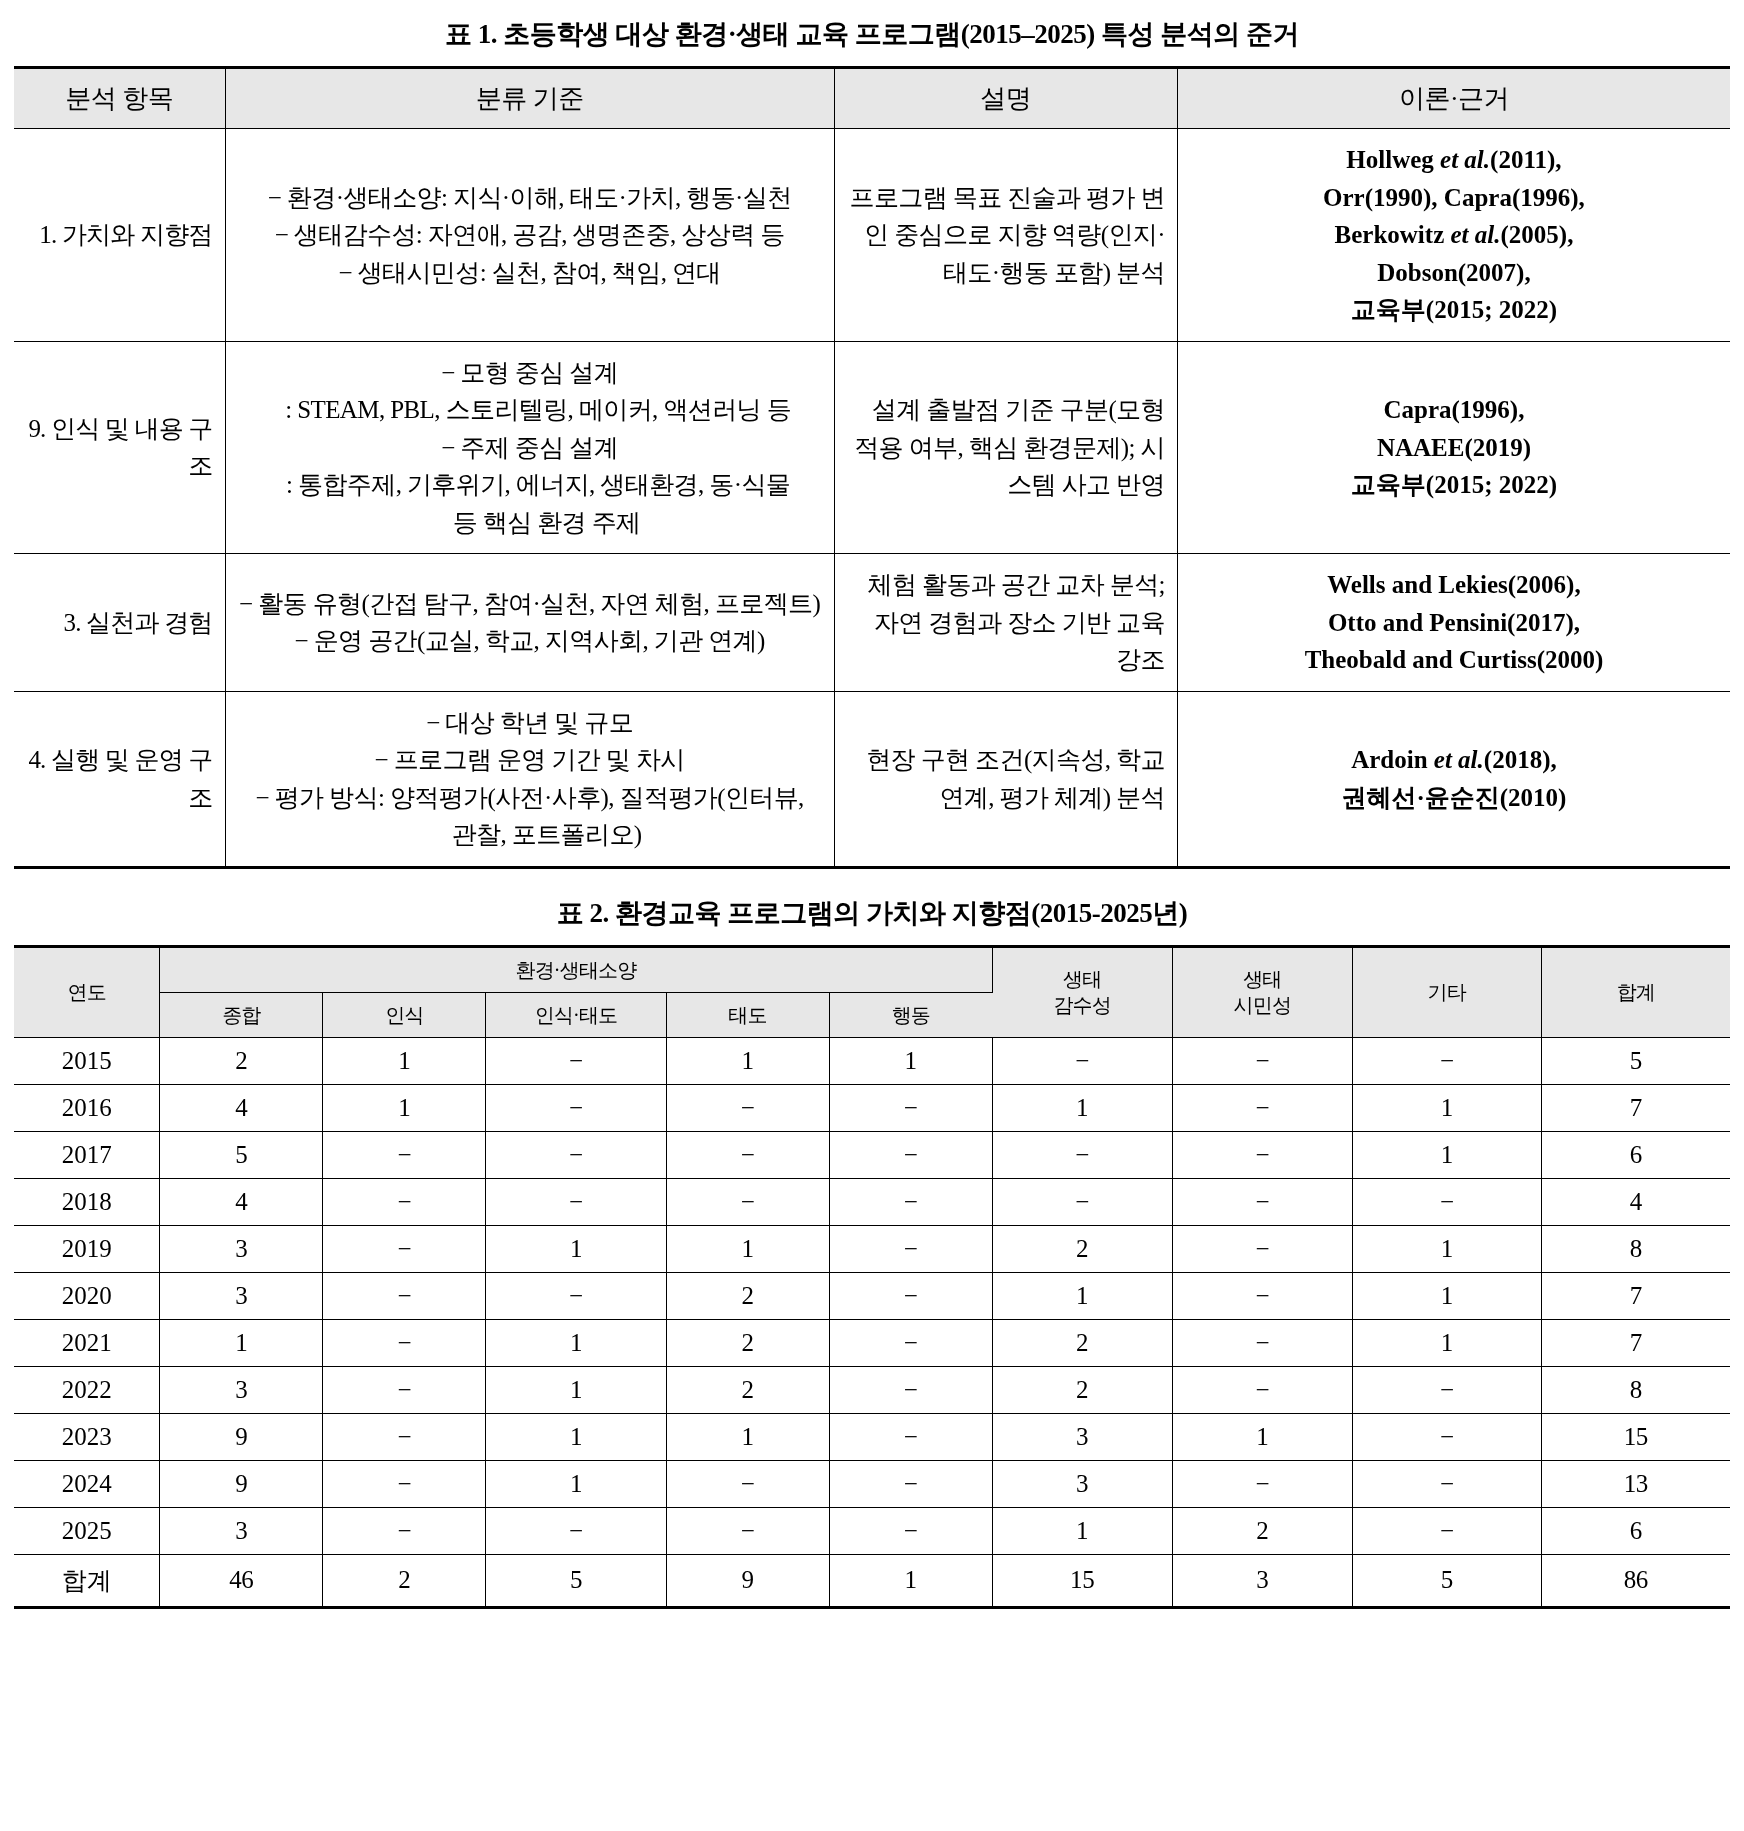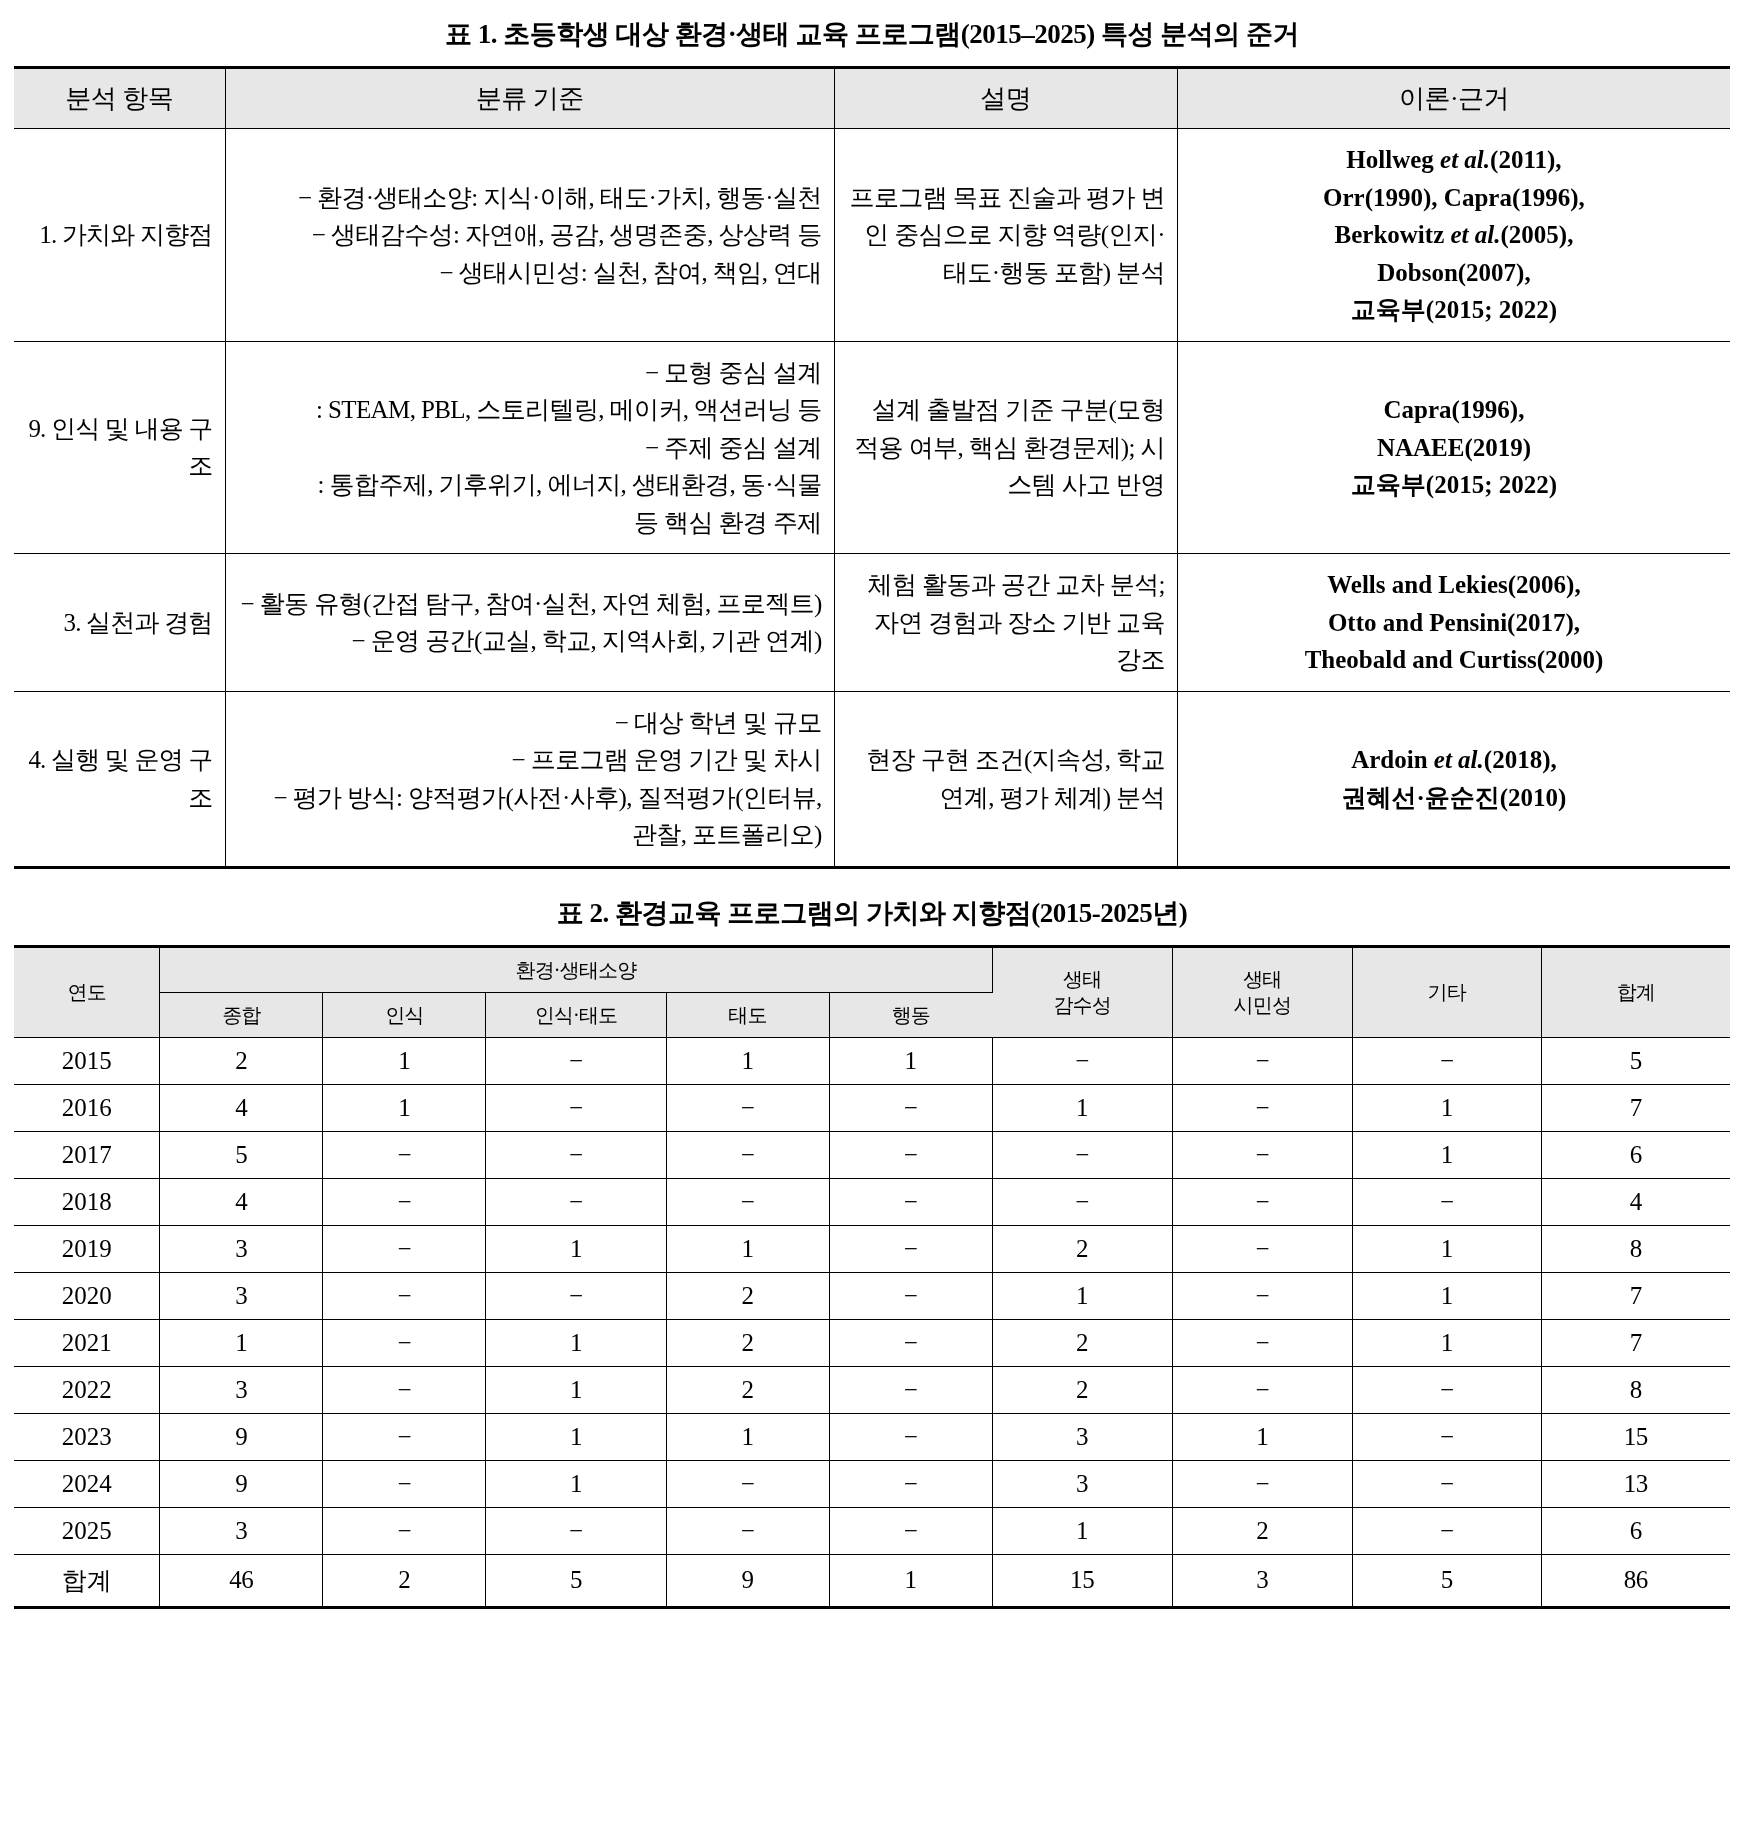--- a/index.html
+++ b/index.html
@@ -53,21 +53,21 @@
     vertical-align: middle;
     line-height: 1.5;
     letter-spacing: -0.6px;
   }
   .t1 td:last-child { border-right: none; }
   .t1 tr:last-child td { border-bottom: none; }
   .t1 .c-item {
     text-align: right;
     letter-spacing: -0.8px;
   }
-  .t1 .c-crit { text-align: right; margin-left: 37px; }
+  .t1 .c-crit { text-align: center; margin-left: 37px; }
   .t1 .c-desc { text-align: right; }
   .t1 .c-theory {
     text-align: center;
     font-family: "Liberation Serif", serif;
     letter-spacing: 0px;
     font-weight: bold;
   }
   .crit-line { white-space: pre-wrap; }
   .theory-line { display: block; }
   .theory-line i { font-style: italic; }

